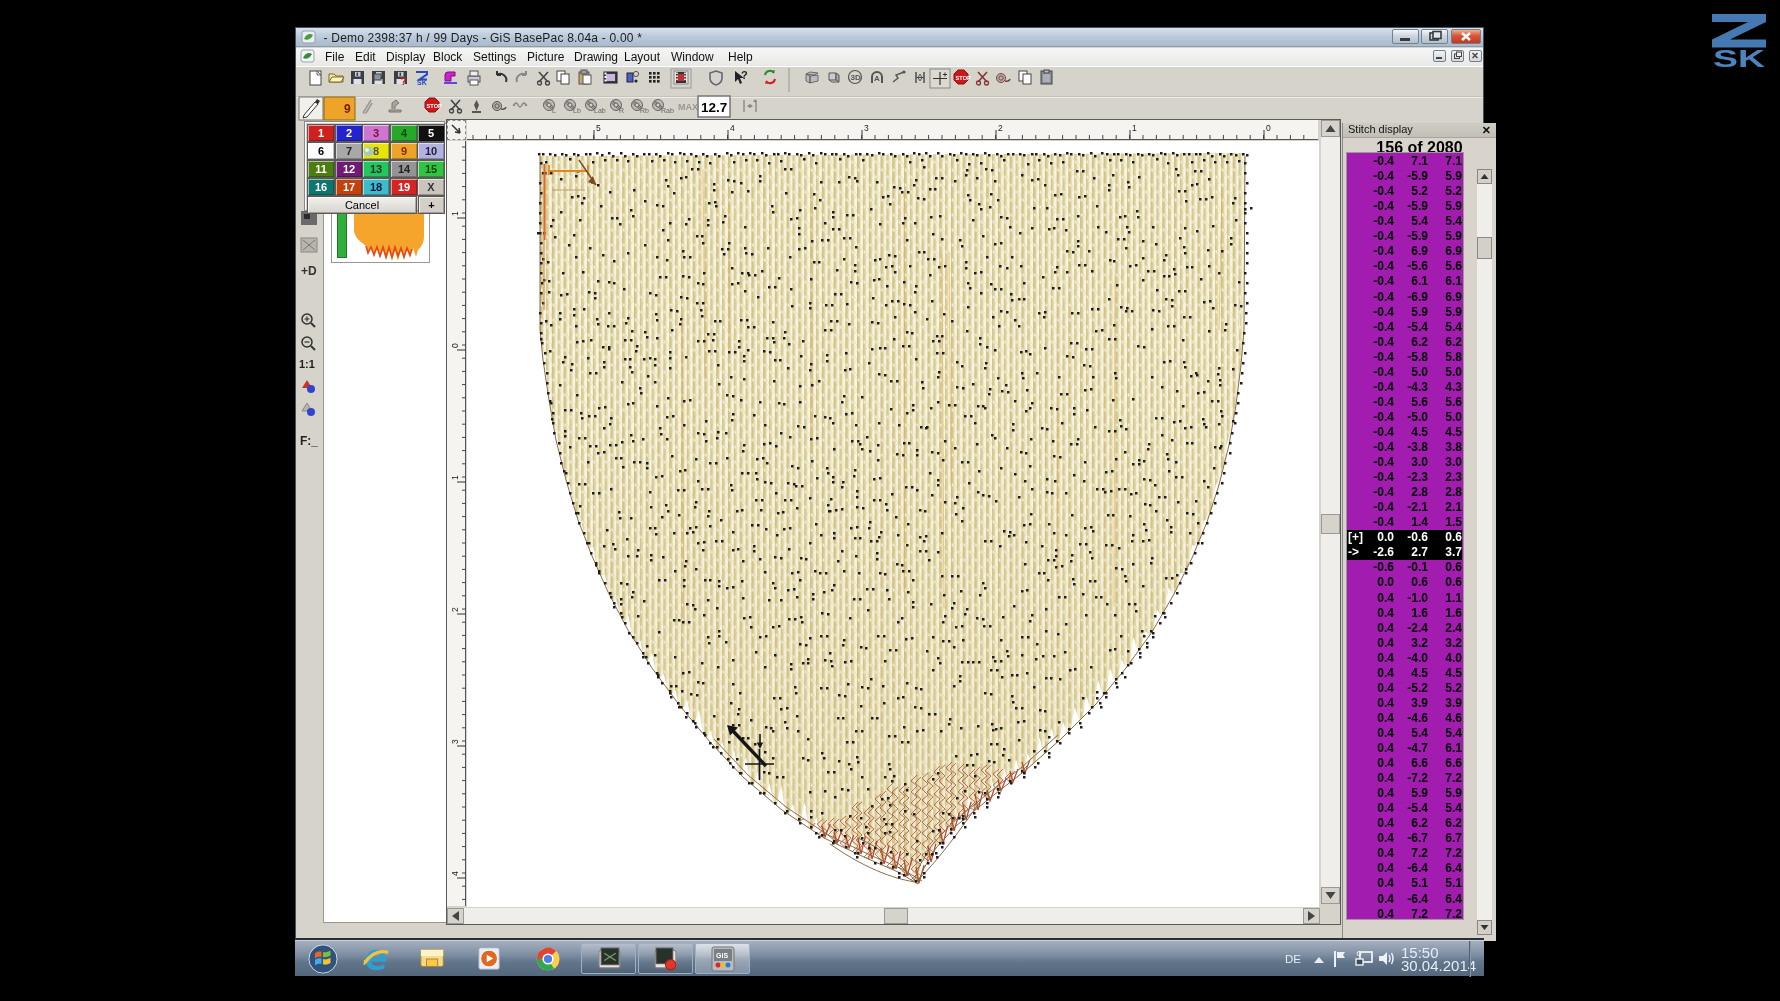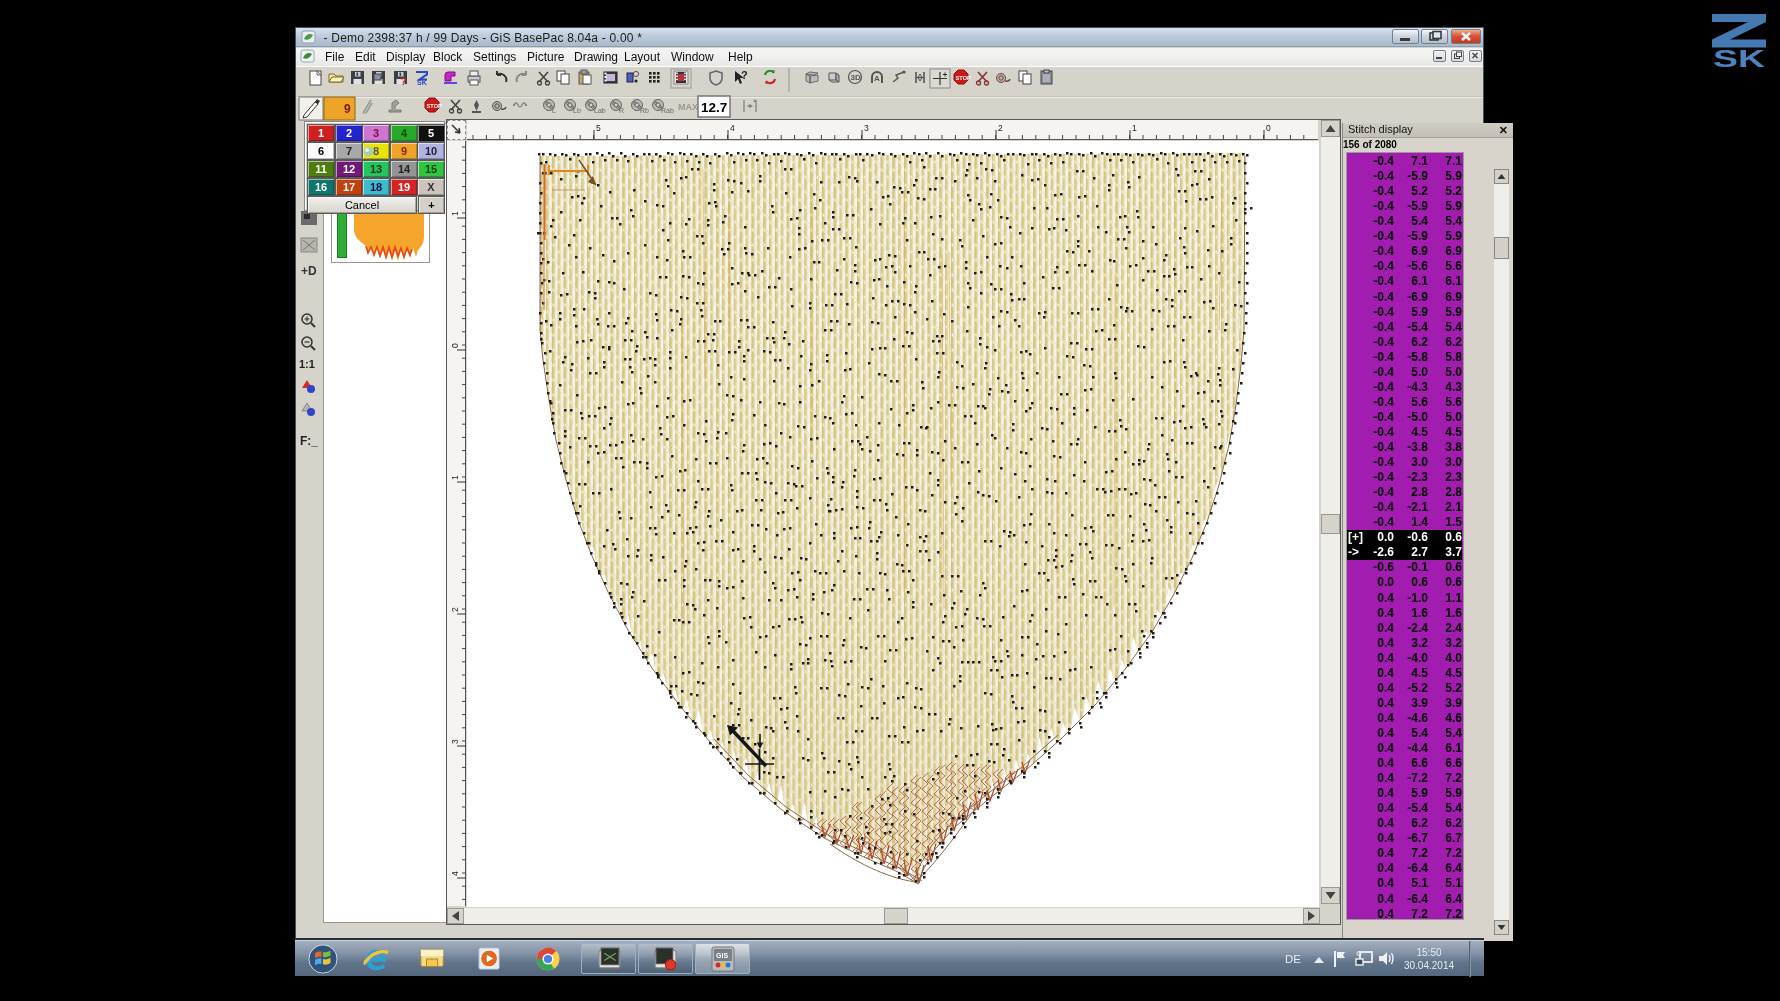--- a/index.html
+++ b/index.html
@@ -12,21 +12,21 @@
 .wbtn { position:absolute; top:1px; height:15px; border:1px solid #70808f; border-radius:2px;
   background:linear-gradient(#f4f7fa,#ccd6e0 45%,#b3c0cd); }
 .menu { position:absolute; left:0; top:20px; width:100%; height:18px; background:linear-gradient(#f6f6f6,#e8e8e6); font-size:12px; color:#111; }
 .menu span { position:absolute; top:2px; }
 .tb1 { position:absolute; left:0; top:38px; width:100%; height:57px; background:#d6d3cb; border-top:1px solid #fff; }
 .tb1::after { content:""; position:absolute; left:0; top:29px; width:100%; height:0; border-top:1px solid #c6c3bb; border-bottom:1px solid #eeece6; }
 #leftcol { position:absolute; left:0; top:95px; width:27px; height:800px; background:#d6d3cb; }
 #wpanel { position:absolute; left:27px; top:95px; width:124px; height:800px; background:#fff; border:1px solid #9a978f; }
 #cwin { position:absolute; left:150px; top:91px; width:895px; height:806px; background:#d6d3cb; border:1px solid #5a5a5a; }
 #canvas { position:absolute; left:171px; top:113px; width:852px; height:766px; background:#fff; }
-#spanel { position:absolute; left:1046px; top:95px; width:171px; height:818px; background:#d8d4cc; border-left:1px solid #8a8a8a; }
+#spanel { position:absolute; left:1046px; top:95px; width:154px; height:818px; background:#d8d4cc; border-left:1px solid #8a8a8a; }
 .srow { position:absolute; width:115px; height:15px; font-size:12px; font-weight:bold; color:#000; }
 .srow span { position:absolute; text-align:right; }
 .srow .c1 { right:68px; }  .srow .c2 { right:34px; } .srow .c3 { right:0px; }
 .srow.hl { background:#000; color:#fff; }
 .srow.hl .m { left:1px; text-align:left; }
 #statusbar { position:absolute; left:0; top:895px; width:1044px; height:17px; background:#e4e1da;
   border-top:1px solid #fff; font-size:11px; color:#111; }
 #taskbar { position:absolute; left:295px; top:940px; width:1189px; height:36px;
   background:linear-gradient(#a5b0bf,#7e8ea2 40%,#61758b 60%,#54677c); border-top:1px solid #c8d2de; }
 .tico { position:absolute; top:4px; width:28px; height:28px; }
@@ -601,21 +601,21 @@
 <path d="M766,766 L733,731" stroke="#151515" stroke-width="3.4"></path>
         <path d="M727,725 l11,2.5 -8,8 z" fill="#151515"></path>
         <path d="M745,764 h29 M759.5,749 v31" stroke="#151515" stroke-width="1.7"></path>
         <path d="M760,734 v12" stroke="#151515" stroke-width="1.6"></path>
         <path d="M760,749 l-3.2,-6.5 h6.4 z" fill="#151515"></path>
 </svg>
     </div>
   <div id="spanel">
     <div style="position:absolute;left:0;top:0;width:100%;height:15px;background:linear-gradient(#cfccc4,#c2bfb7);border-bottom:1px solid #a8a49c;font-size:11px;padding-left:5px;color:#111">Stitch display
       <span style="position:absolute;right:5px;top:1px;font-weight:bold">✕</span></div>
-    <div style="position:absolute;left:0;top:16px;width:100%;font-size:10px;font-weight:bold">156 of 2080</div>
+    <div style="position:absolute;left:0;top:16px;width:100%;text-align:center;font-size:16px;font-weight:bold">156 of 2080</div>
     <div style="position:absolute;left:0;top:30px;width:100%;height:14px;font-size:12px;font-weight:bold">
       <span style="position:absolute;left:31px">X</span>
         <span style="position:absolute;left:65px">Y</span>
         <span style="position:absolute;left:99px">D</span>
     </div>
     <div style="position:absolute;left:3px;top:29px;width:118px;height:768px;background:#a21caf;border:1px solid #999;overflow:hidden">
       <div style="position:absolute;left:0px;top:1px;width:112px;height:100%">
         <div class="srow" style="top:0.0px">
             <span class="c1">-0.4</span>
             <span class="c2">7.1</span>
@@ -808,21 +808,21 @@
             <span class="c2">-4.6</span>
             <span class="c3">4.6</span>
           </div>
           <div class="srow" style="top:571.9px">
             <span class="c1">0.4</span>
             <span class="c2">5.4</span>
             <span class="c3">5.4</span>
           </div>
           <div class="srow" style="top:587.0px">
             <span class="c1">0.4</span>
-            <span class="c2">-4.4</span>
+            <span class="c2">-4.7</span>
             <span class="c3">6.1</span>
           </div>
           <div class="srow" style="top:602.0px">
             <span class="c1">0.4</span>
             <span class="c2">6.6</span>
             <span class="c3">6.6</span>
           </div>
           <div class="srow" style="top:617.1px">
             <span class="c1">0.4</span>
             <span class="c2">-7.2</span>
@@ -1026,15 +1026,15 @@
 </svg>
 <svg style="position:absolute;left:1060px;top:9px" width="19" height="17" viewBox="0 0 19 17">
  <rect x="5" y="2" width="12" height="10" fill="none" stroke="#eef2f6" stroke-width="1.8"></rect>
  <rect x="1" y="9" width="7" height="6" fill="#3a4a5c" stroke="#eef2f6" stroke-width="1.4"></rect>
  <circle cx="4" cy="3.5" r="2" fill="none" stroke="#eef2f6"></circle>
 </svg>
 <svg style="position:absolute;left:1082px;top:9px" width="18" height="17" viewBox="0 0 18 17">
  <path d="M2,6 h4 l4,-4 v13 l-4,-4 h-4z" fill="#eef2f6"></path>
  <path d="M12,5 q2,3.5 0,7 M14.5,3 q3,5.5 0,11" stroke="#eef2f6" stroke-width="1.5" fill="none"></path>
 </svg>
-<div style="position:absolute;left:1106px;top:5px;width:56px;text-align:center;font-size:10px;color:#e6edf4;line-height:13px">15:50<br>30.04.2014</div>
+<div style="position:absolute;left:1106px;top:5px;width:56px;font-size:15px;color:#e6edf4;line-height:13px">15:50<br>30.04.2014</div>
 <div style="position:absolute;left:1174px;top:0;width:2px;height:36px;background:#8a98a8;border-left:1px solid #55606e"></div>
 </div>
 
 </body></html>

